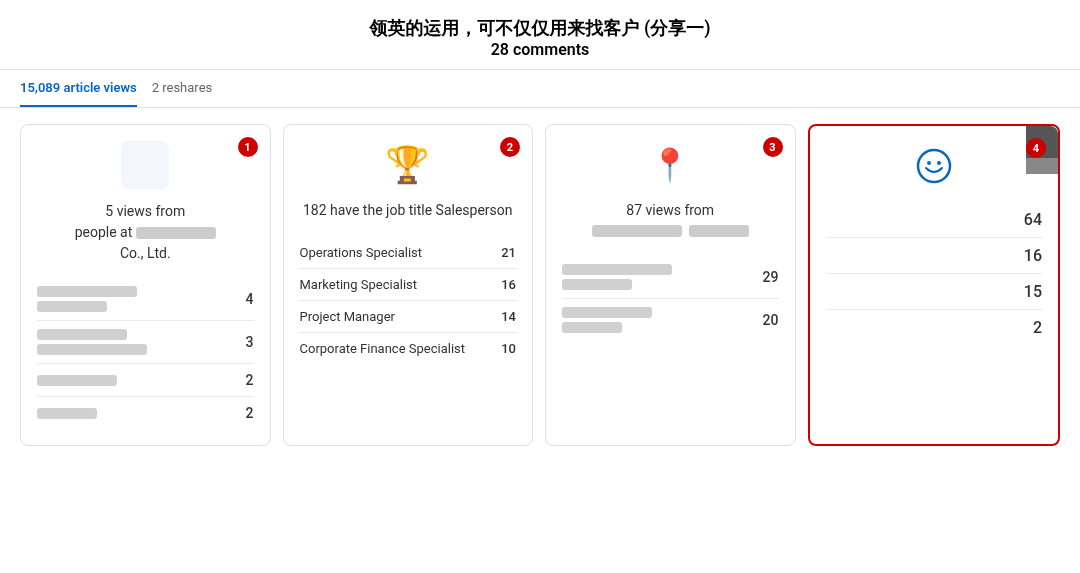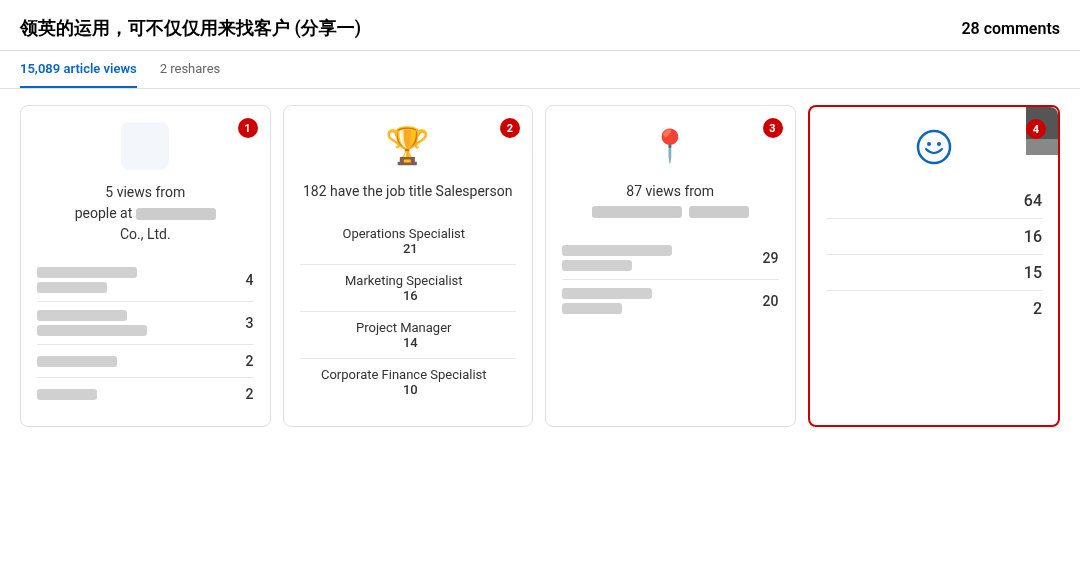--- a/index.html
+++ b/index.html
@@ -17,38 +17,39 @@
       overflow: hidden;
     }
 
     
     .page-header {
       display: flex;
       justify-content: space-between;
       align-items: center;
       padding: 16px 20px 10px 20px;
       border-bottom: 1px solid #e0e0e0;
+      flex-direction: column;
     }
 
     .page-title {
       font-size: 18px;
       font-weight: 600;
       color: #000;
     }
 
     .comments-count {
       font-size: 16px;
       font-weight: 600;
       color: #000;
     }
 
     
     .tabs-bar {
       display: flex;
-      gap: 23px;
+      gap: 15px;
       padding: 0 20px;
       border-bottom: 1px solid #e0e0e0;
     }
 
     .tab {
       padding: 10px 0;
       font-size: 13px;
       color: #666;
       cursor: pointer;
       border-bottom: 2px solid transparent;
@@ -169,21 +170,20 @@
       width: 100%;
     }
 
     .card-list-item {
       display: flex;
       justify-content: space-between;
       align-items: center;
       padding: 8px 0;
       border-bottom: 1px solid #e8e8e8;
       font-size: 13px;
-      flex-direction: column;
     }
 
     .card-list-item:last-child {
       border-bottom: none;
     }
 
     .item-label {
       color: #333;
       flex: 1;
       padding-right: 8px;

